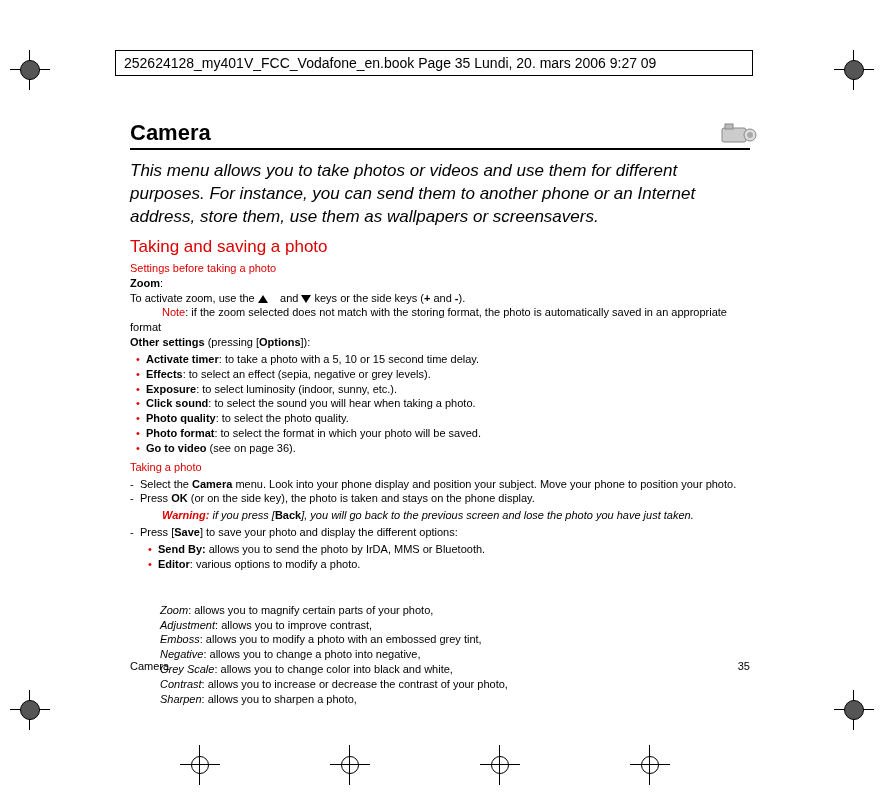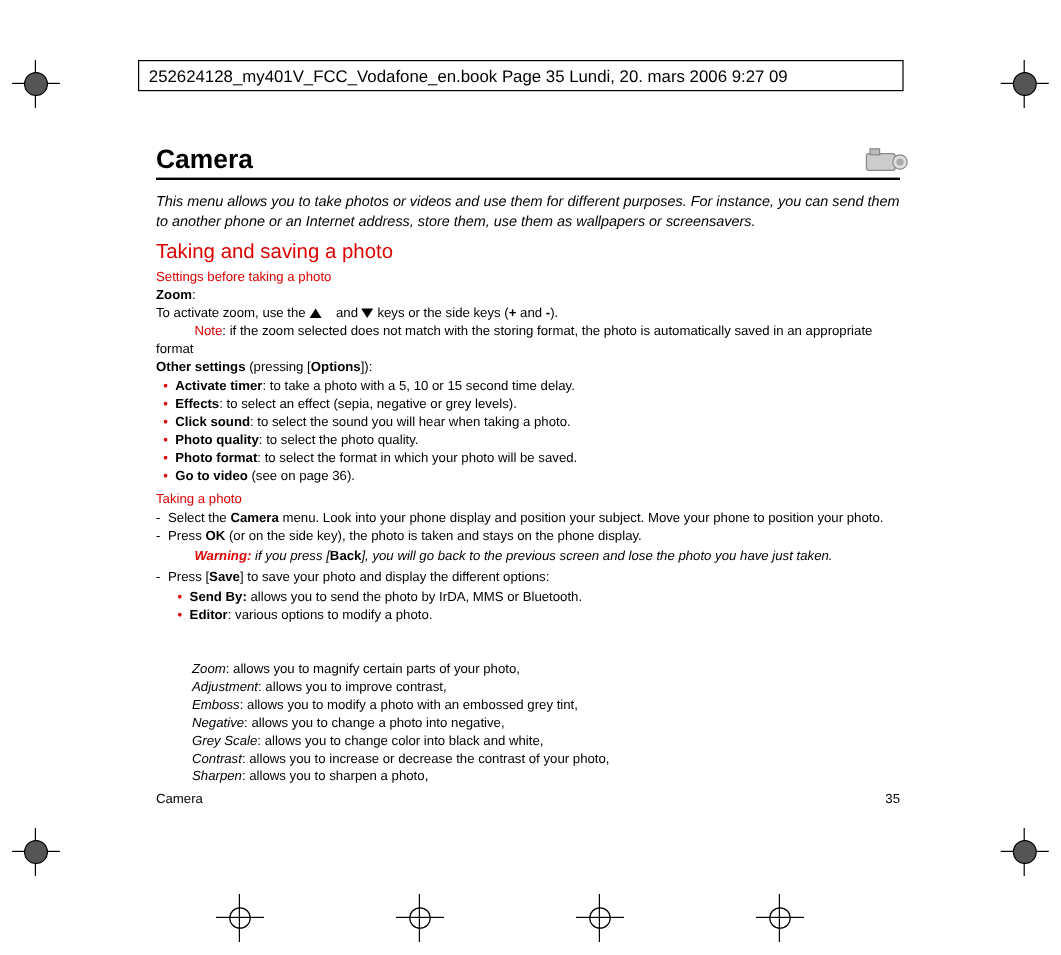--- a/index.html
+++ b/index.html
@@ -53,21 +53,21 @@
     border-bottom: 2px solid #000;
     padding-bottom: 2px;
   }
   .camera-icon {
     position: absolute;
     right: -10px;
     top: 2px;
   }
   .intro {
     font-style: italic;
-    font-size: 12px;
+    font-size: 17px;
     line-height: 1.35;
     margin: 10px 0 8px 0;
   }
   h2.section {
     color: #d00;
     font-size: 17px;
     font-weight: normal;
     margin: 6px 0 4px 0;
   }
   .subhead-red {
@@ -186,20 +186,21 @@
     <div><span class="bold">Zoom</span>:</div>
     <div>
       <span>To activate zoom, use the </span><span class="tri-up"></span>&nbsp;&nbsp;&nbsp;<span> and </span><span class="tri-down"></span><span> keys or the side keys (</span><span class="bold">+</span><span> and </span><span class="bold">-</span><span>).</span>
     </div>
     <div><span class="note-red">Note</span><span>: if the zoom selected does not match with the storing format, the photo is automatically saved in an appropriate format</span></div>
     <div><span class="bold">Other settings</span><span> (pressing [</span><span class="bold">Options</span><span>]):</span></div>
 
     <ul class="bullets" id="settings-list">
         <li><span class="bold">Activate timer</span>: to take a photo with a 5, 10 or 15 second time delay.</li>
         <li><span class="bold">Effects</span>: to select an effect (sepia, negative or grey levels).</li>
+        <li><span class="bold">Exposure</span>: to select luminosity (indoor, sunny, etc.).</li>
         <li><span class="bold">Click sound</span>: to select the sound you will hear when taking a photo.</li>
         <li><span class="bold">Photo quality</span>: to select the photo quality.</li>
         <li><span class="bold">Photo format</span>: to select the format in which your photo will be saved.</li>
         <li><span class="bold">Go to video</span> (see on page 36).</li>
       </ul>
 
     <div class="subhead-red">Taking a photo</div>
     <ul class="dashes" id="taking-list">
         <li>Select the <span class="bold">Camera</span> menu. Look into your phone display and position your subject. Move your phone to position your photo.</li>
         <li>Press <span class="bold">OK</span> (or on the side key), the photo is taken and stays on the phone display.</li>

